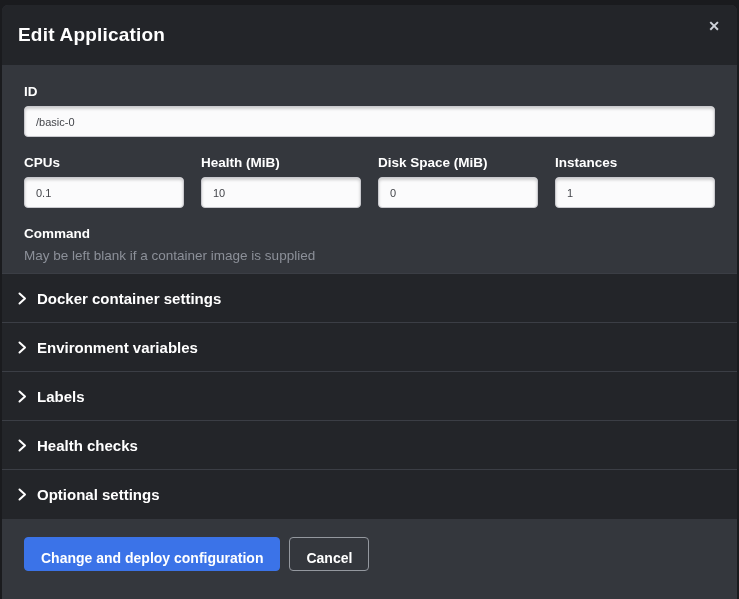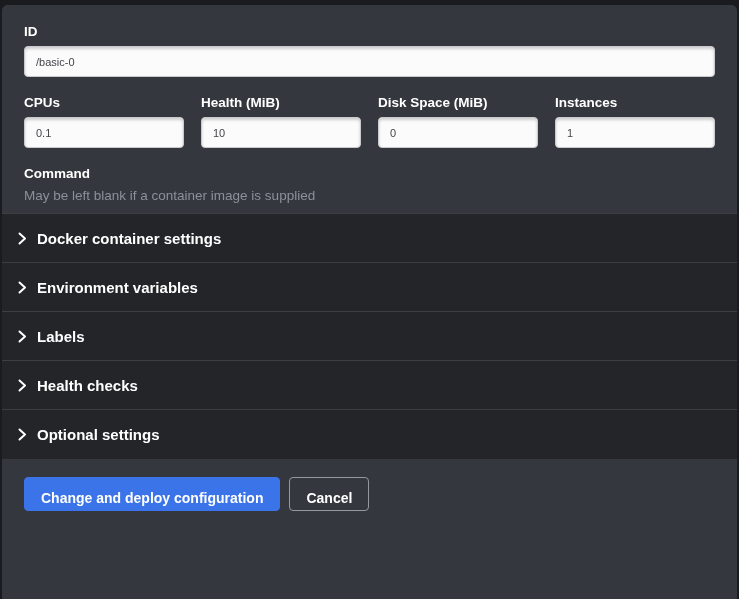--- a/index.html
+++ b/index.html
@@ -150,20 +150,24 @@
     background: transparent;
     border: 1px solid #94989f;
     color: #ffffff;
   }
 </style>
 </head>
 <body>
 
 <div class="modal">
 
+  <div class="modal-header">
+    <span class="modal-title">Edit Application</span>
+    <button class="close-btn">✕</button>
+  </div>
 
   <div class="modal-body">
 
     <div>
       <label class="field-label">ID</label>
       <input class="text-input" type="text" value="/basic-0" style="">
     </div>
 
     <div class="field-row grid-4">
       <div>

